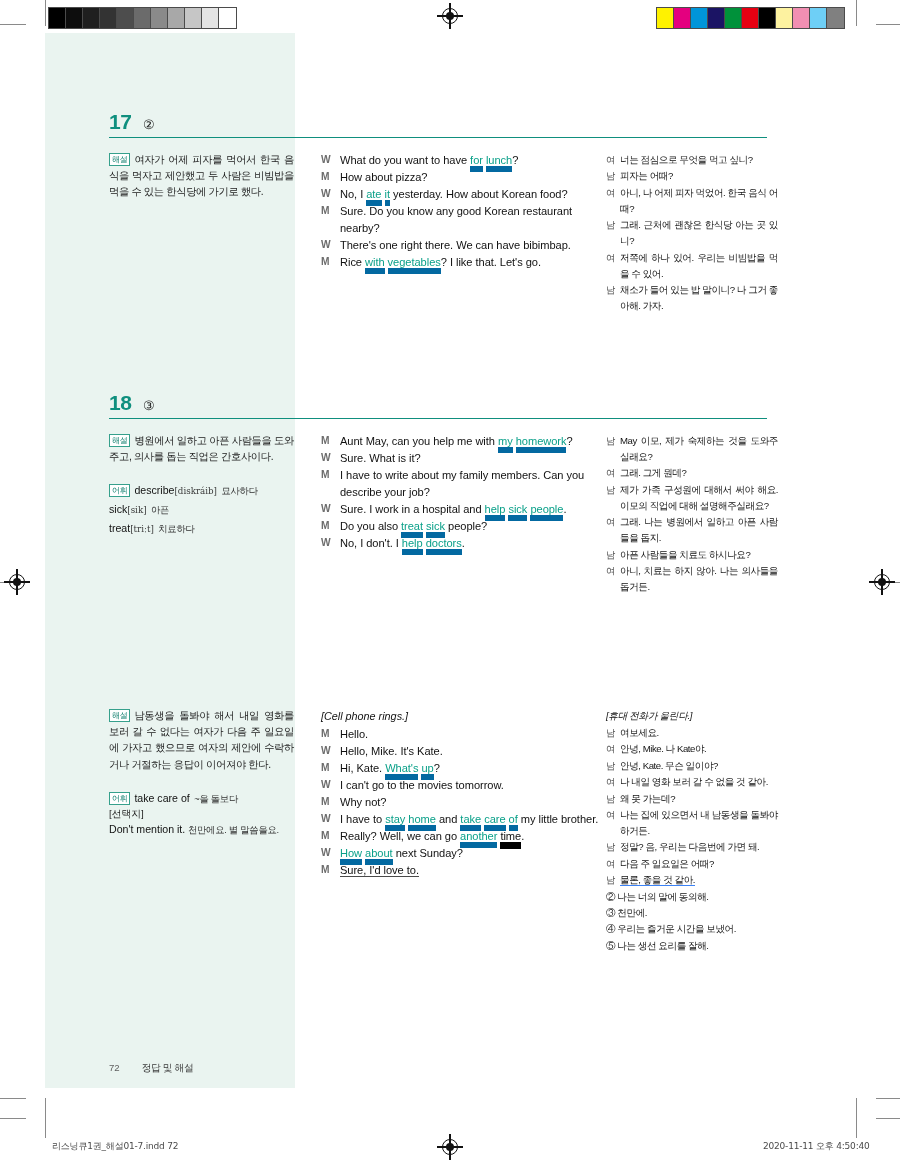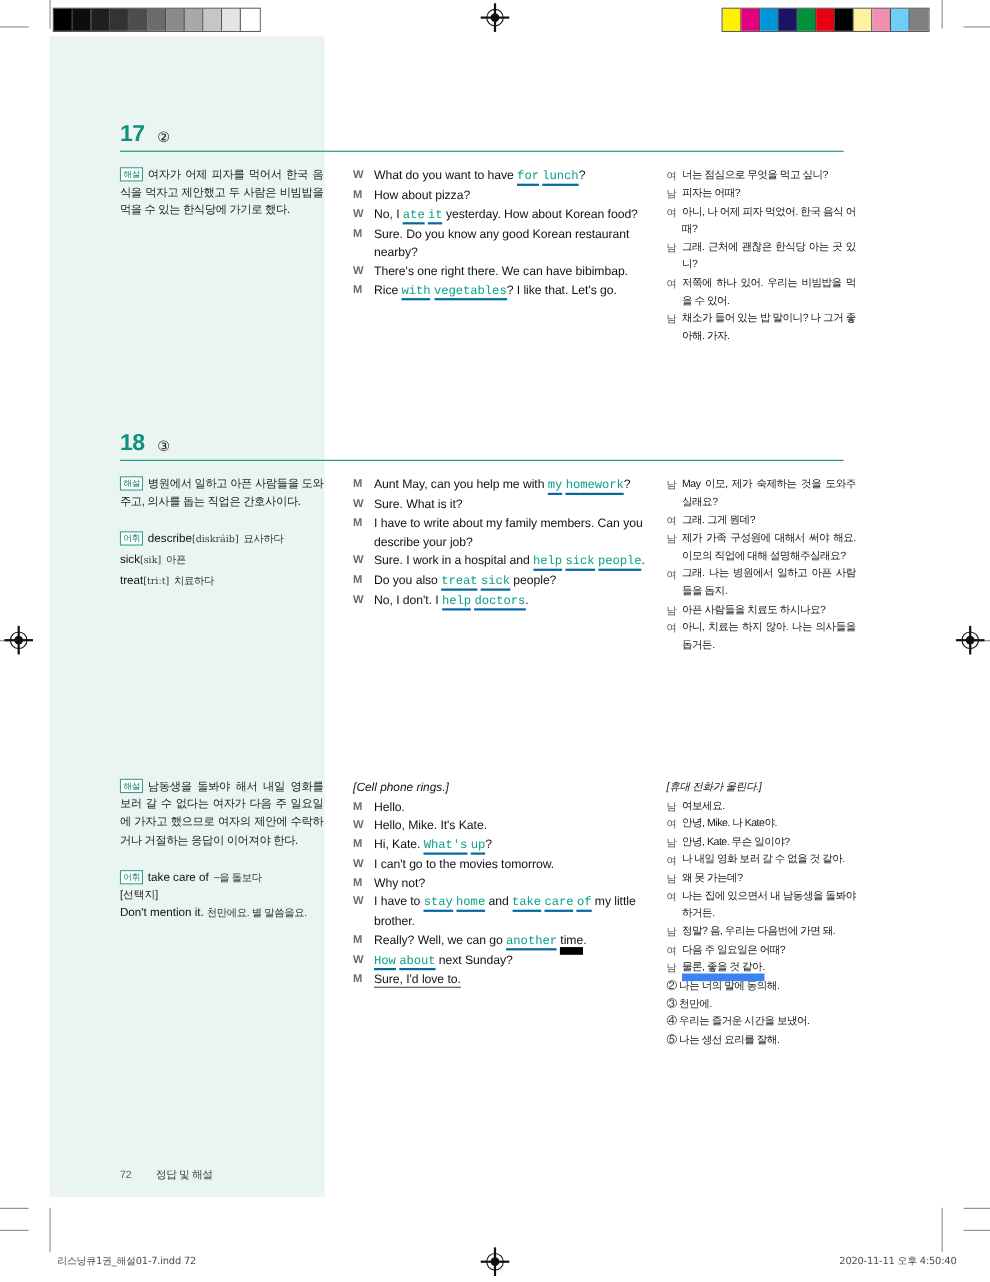--- a/index.html
+++ b/index.html
@@ -89,40 +89,40 @@
   .line { display:flex; margin-bottom:0.5px; }
   .spk {
     flex:0 0 19px; font-size:10.2px; font-weight:bold; color:#6d6d6d;
     line-height:16.6px; letter-spacing:0.2px;
   }
   .utt {
     flex:1 1 auto; font-size:11.1px; line-height:16.6px; color:#111;
     letter-spacing:-0.05px;
   }
   .utt.j { text-align:justify; }
-  .hl { color:#0aa089; border-bottom:2px solid #0369a1;font-family:Liberation Mono, monospace; }
+  .hl { color:#0aa089; border-bottom:6px solid #0369a1; }
   .hlg { color:#111; border-bottom:7px solid #000000; }
   .und { border-bottom:1px solid #4a4a4a; }
 
   
   .trans { position:absolute; left:497px; top:0; width:172px; }
   .trans .stage {
     font-size:9.6px; line-height:16px; color:#111;
     font-style:italic; margin-bottom:1px; letter-spacing:-0.3px;
   }
   .kline { display:flex; margin-bottom:0.3px; }
   .kspk {
     flex:0 0 14px; font-size:9.3px; color:#4e4e4e; line-height:16.1px;
   }
   .kutt {
     flex:1 1 auto; font-size:9.6px; line-height:16.1px; color:#141414;
     letter-spacing:-0.45px;
   }
   .kutt.j { text-align:justify; }
-  .kunder { border-bottom:7px solid #3b82f6;margin-top:24px; }
+  .kunder { border-bottom:1px solid #3b82f6;margin-top:24px; }
   .choices { }
   .choices div {
     font-size:9.6px; line-height:16.4px; color:#141414; letter-spacing:-0.45px;
   }
 
   
   .pagefoot { position:absolute; left:109px; top:1062px; display:flex; align-items:baseline; }
   .pagefoot .pno { font-size:9.6px; color:#5f5f5f; margin-right:22px; }
   .pagefoot .plabel { font-size:9.8px; color:#3b3b3b; letter-spacing:-0.4px;text-align:center; }
 

